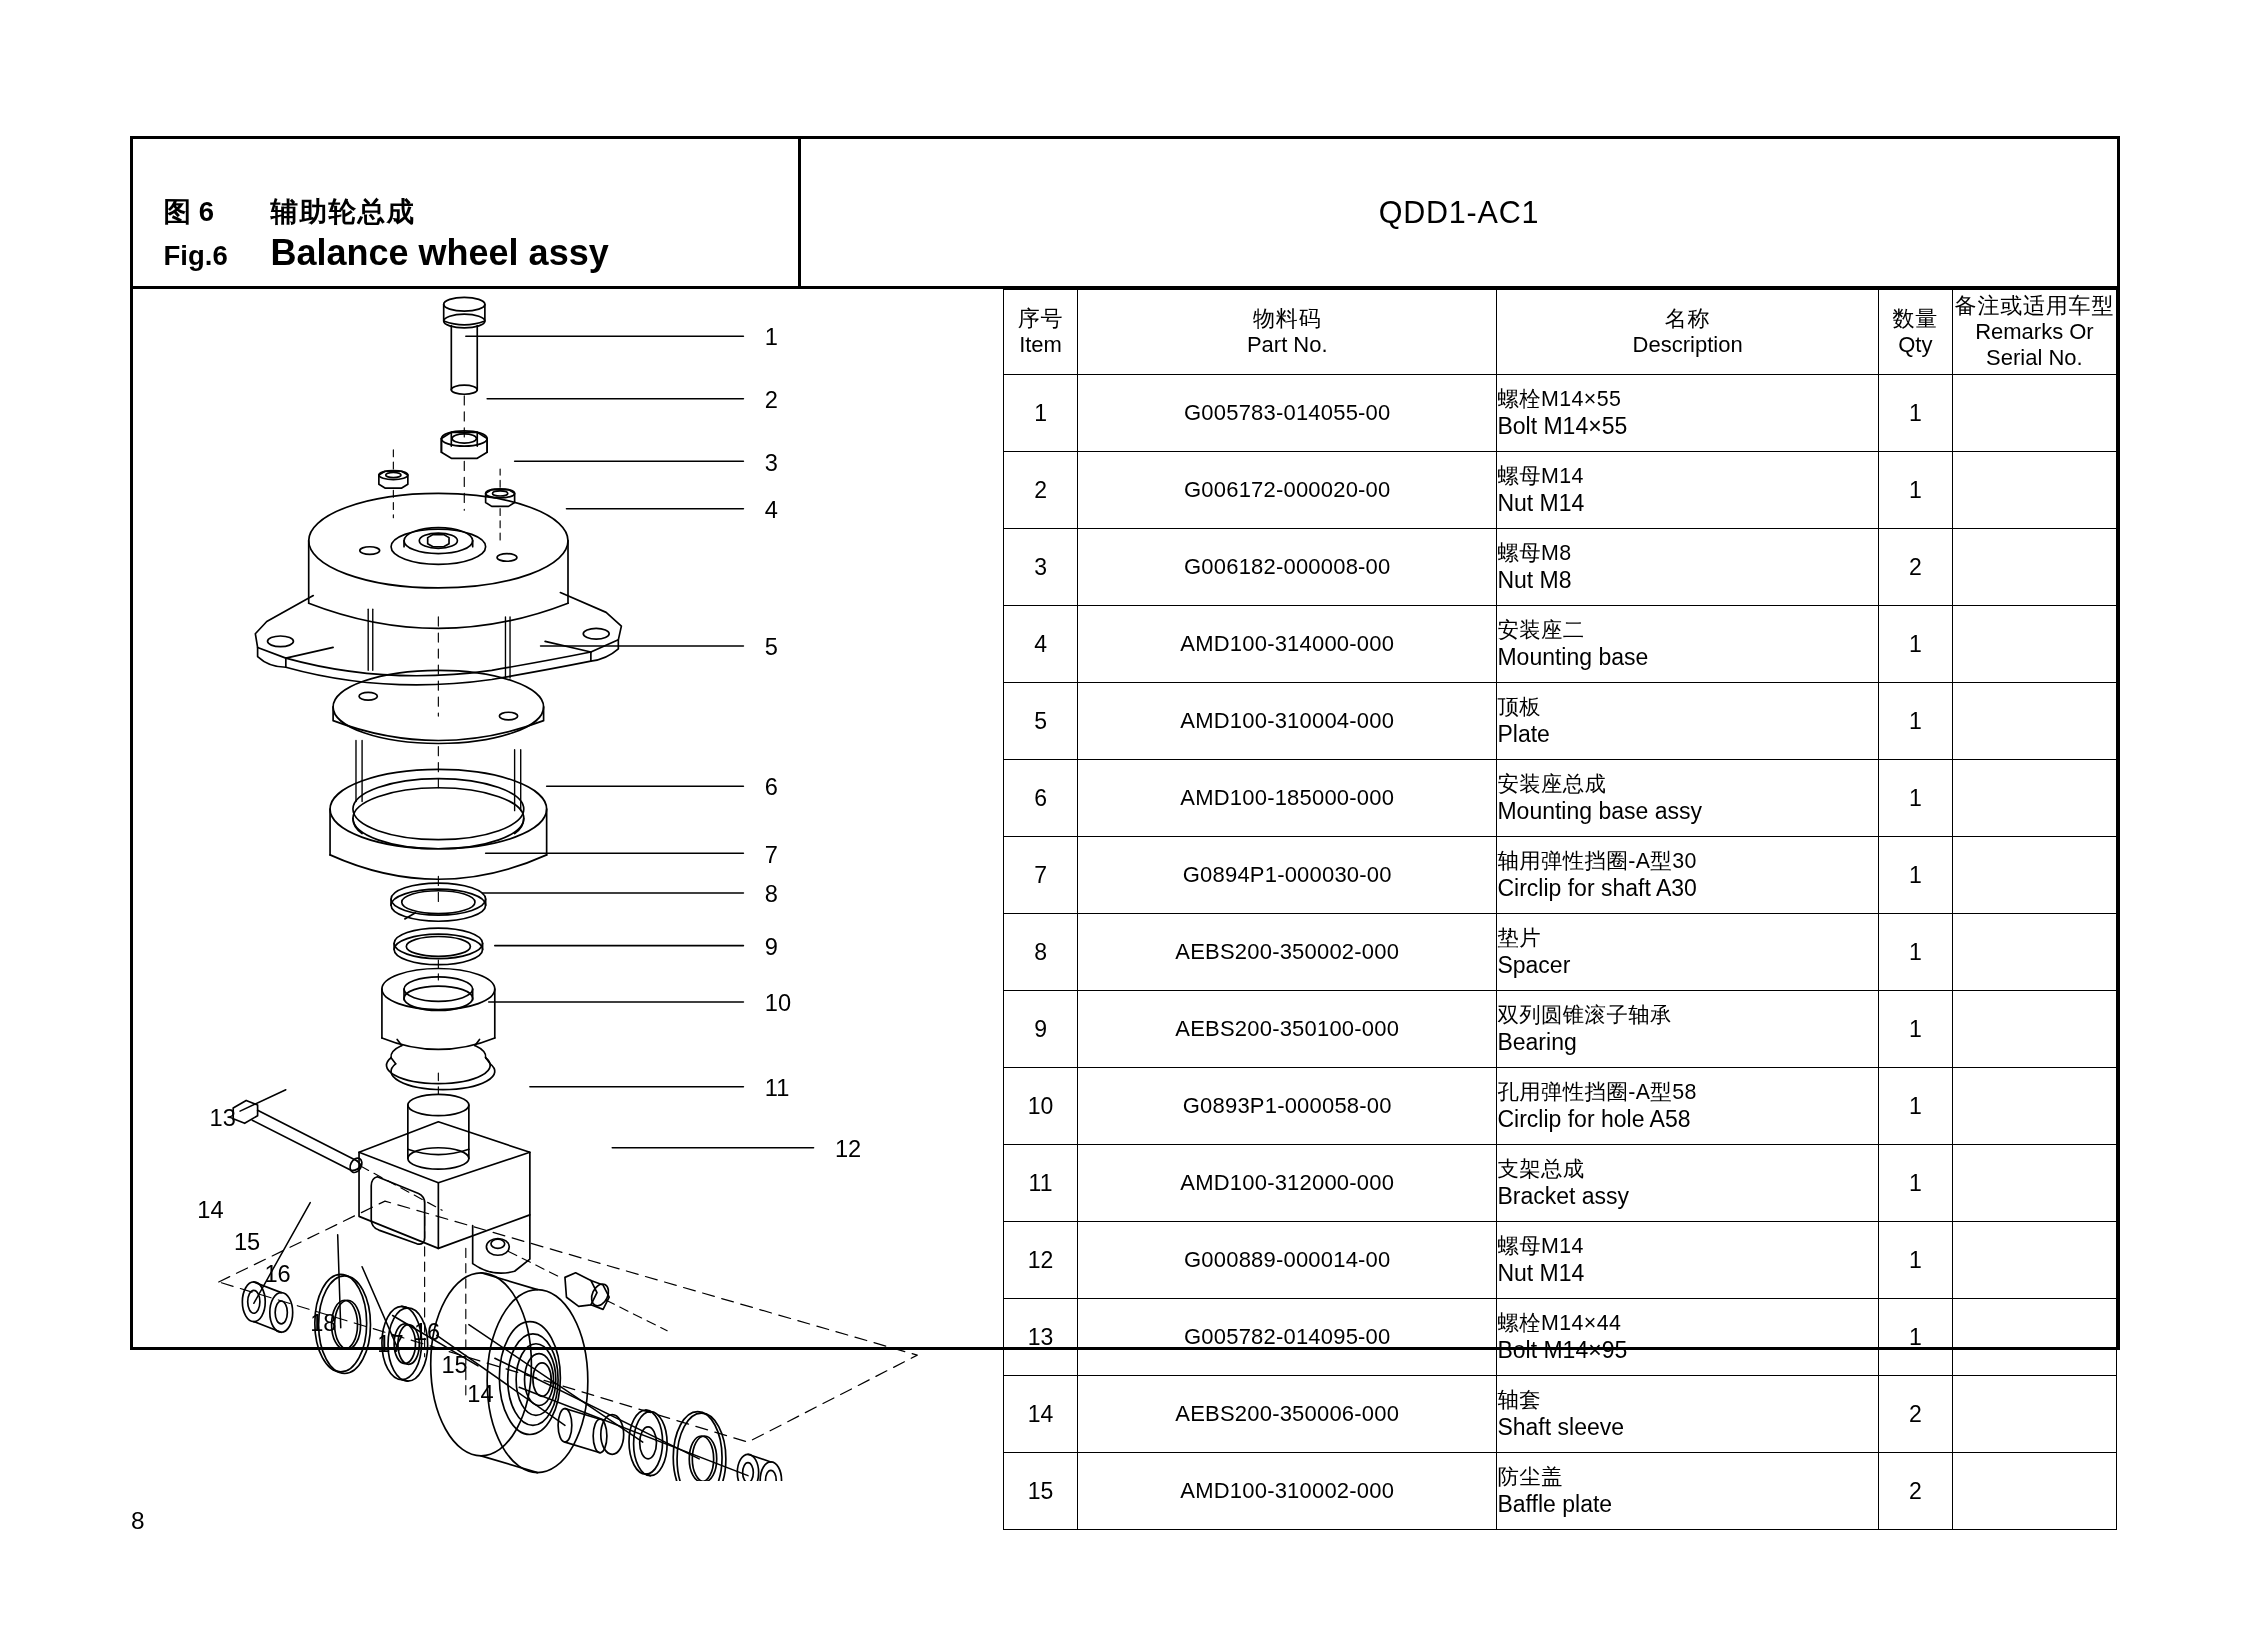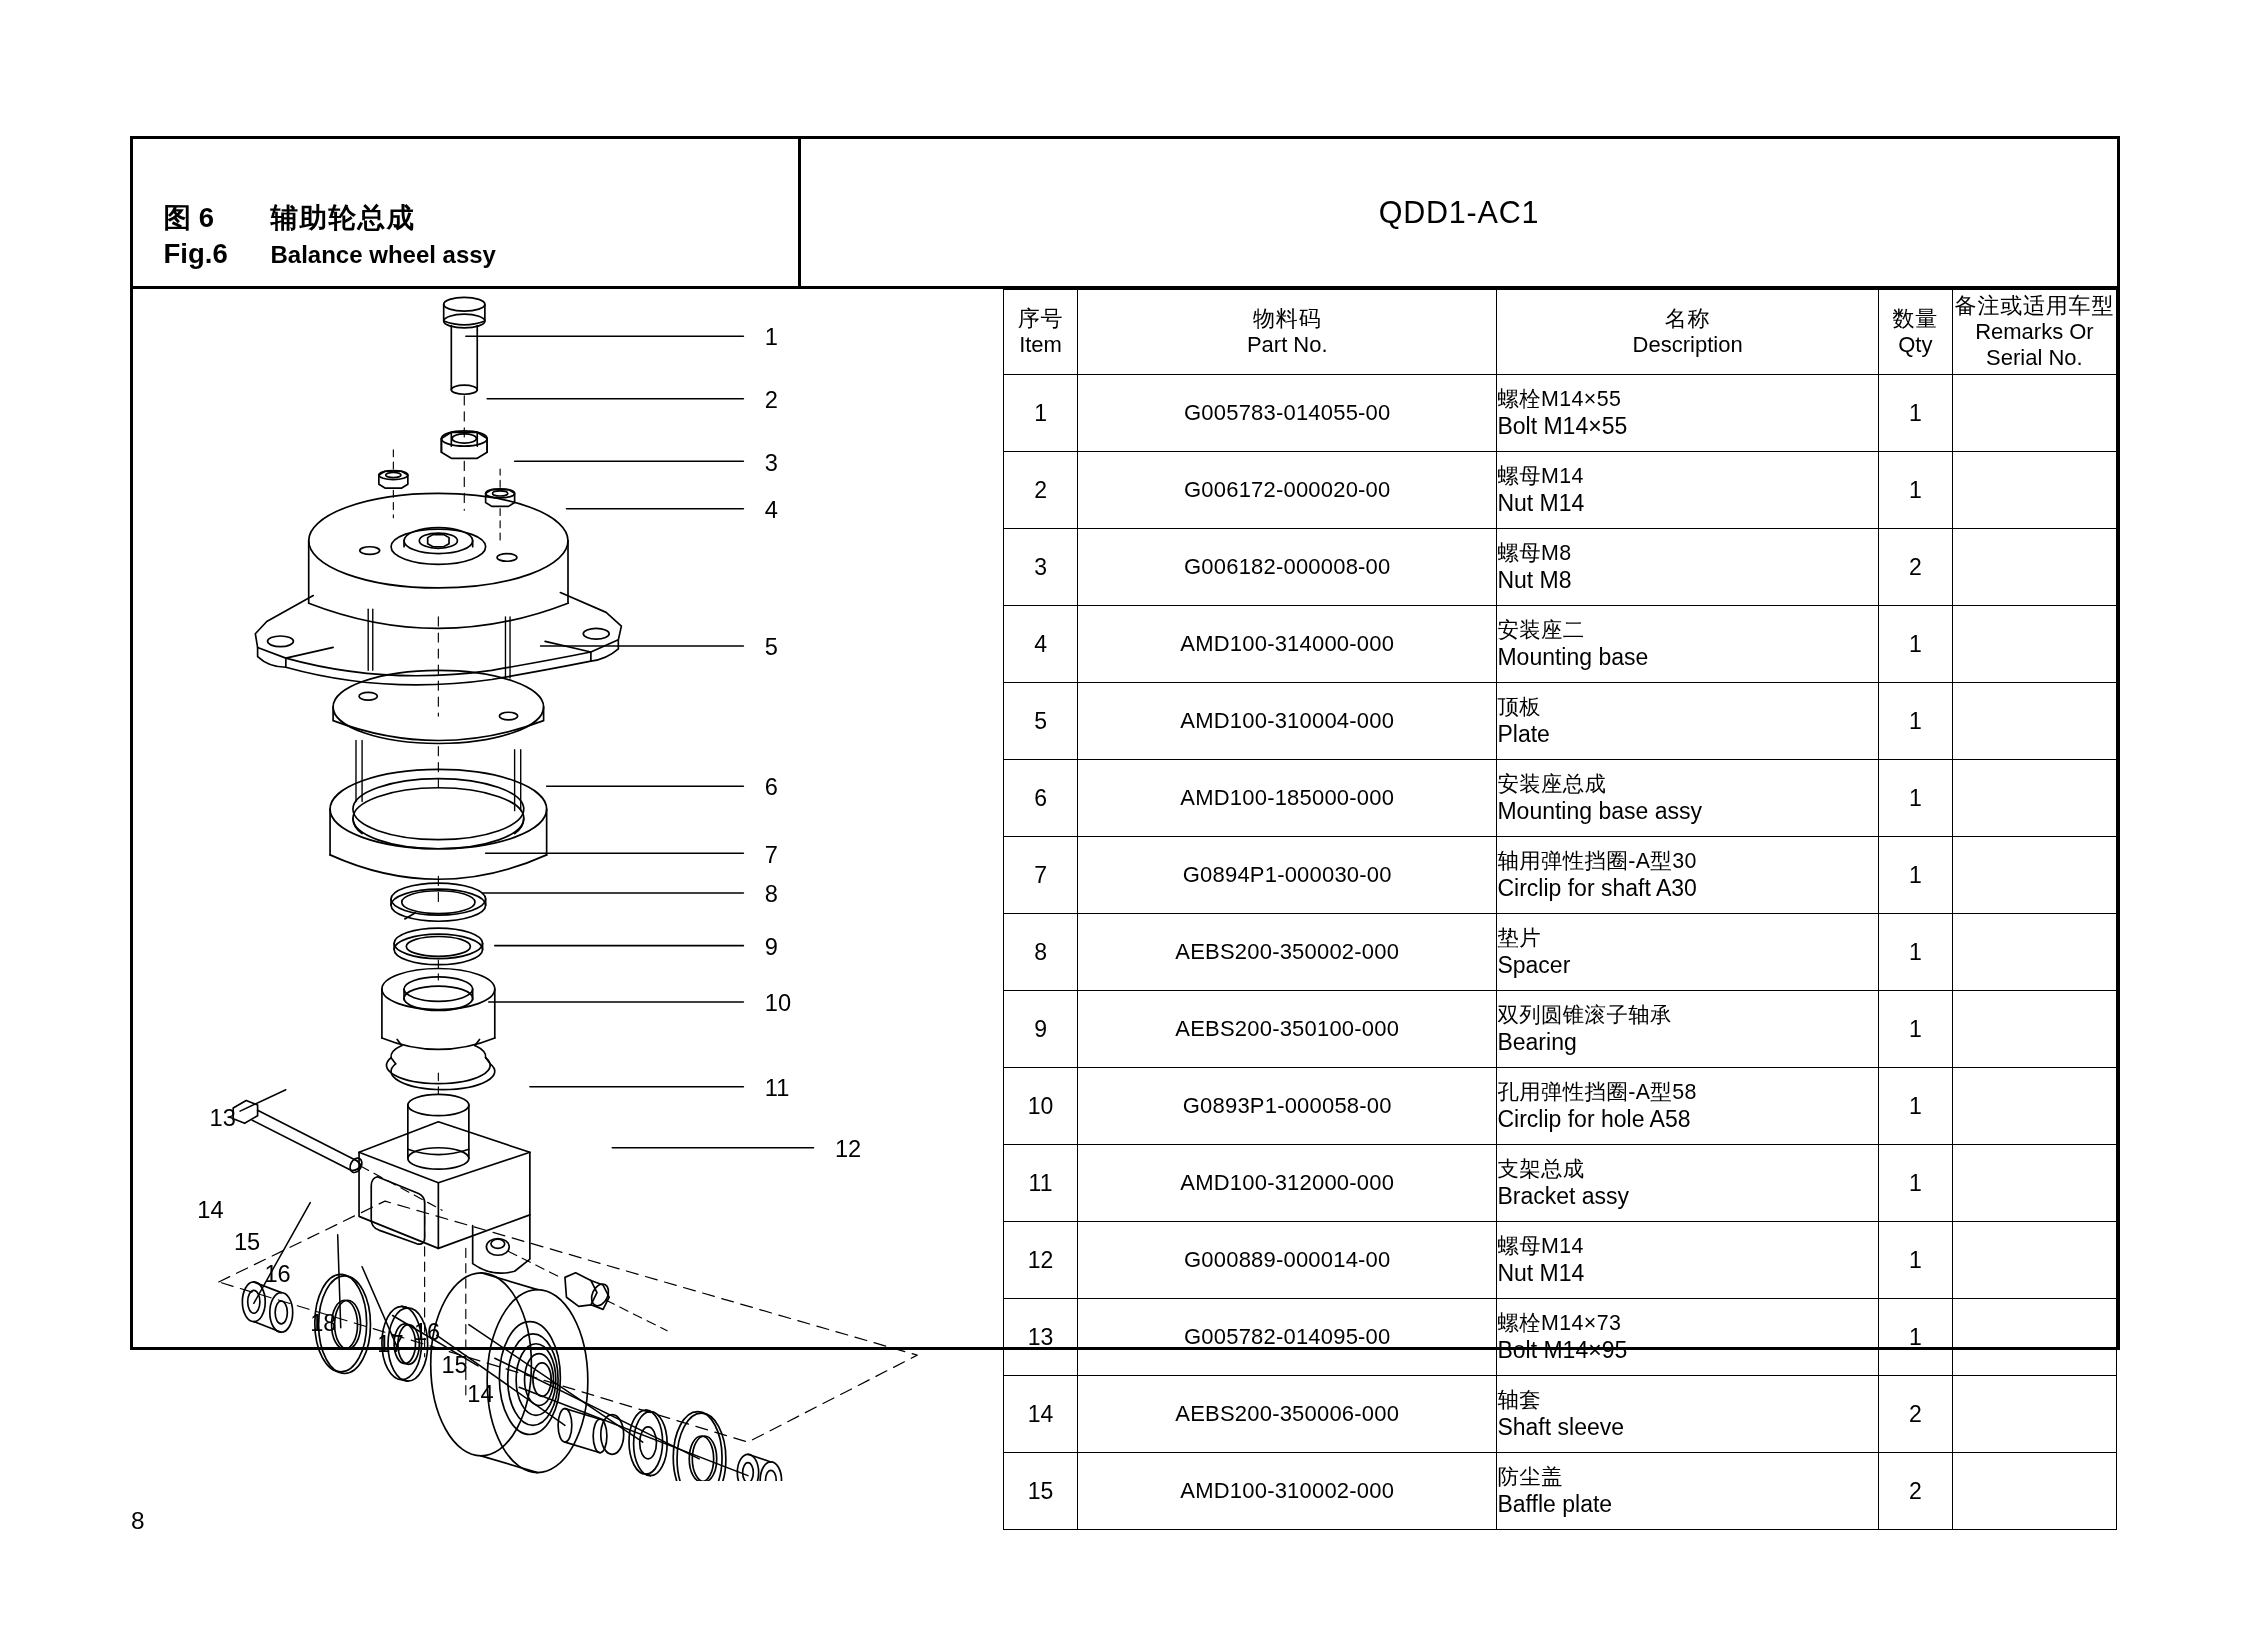--- a/index.html
+++ b/index.html
@@ -50,21 +50,21 @@
     width: 107px;
     flex: none;
   }
   .fig-cn {
     font-size: 27.5px;
     font-weight: bold;
     letter-spacing: 1.5px;
     margin-top: 23px;
   }
   .fig-en {
-    font-size: 24px;
+    font-size: 36px;
     font-weight: bold;
   }
   #model-cell {
     flex: 1;
     display: flex;
     align-items: center;
     justify-content: center;
   }
   #model-cell .model-text {
     font-size: 30.5px;
@@ -676,21 +676,21 @@
                 </div>
               </td>
               <td class="qty-cell">1</td>
               <td class="remarks-cell"></td>
             </tr>
             <tr>
               <td class="item-cell">13</td>
               <td class="part-cell">G005782-014095-00</td>
               <td class="desc-cell">
                 <div class="desc-stack">
-                  <span class="desc-cn">螺栓M14×73</span>
+                  <span class="desc-cn">螺栓M14×44</span>
                   <span class="desc-en">Bolt M14×95</span>
                 </div>
               </td>
               <td class="qty-cell">1</td>
               <td class="remarks-cell"></td>
             </tr>
             <tr>
               <td class="item-cell">14</td>
               <td class="part-cell">AEBS200-350006-000</td>
               <td class="desc-cell">

